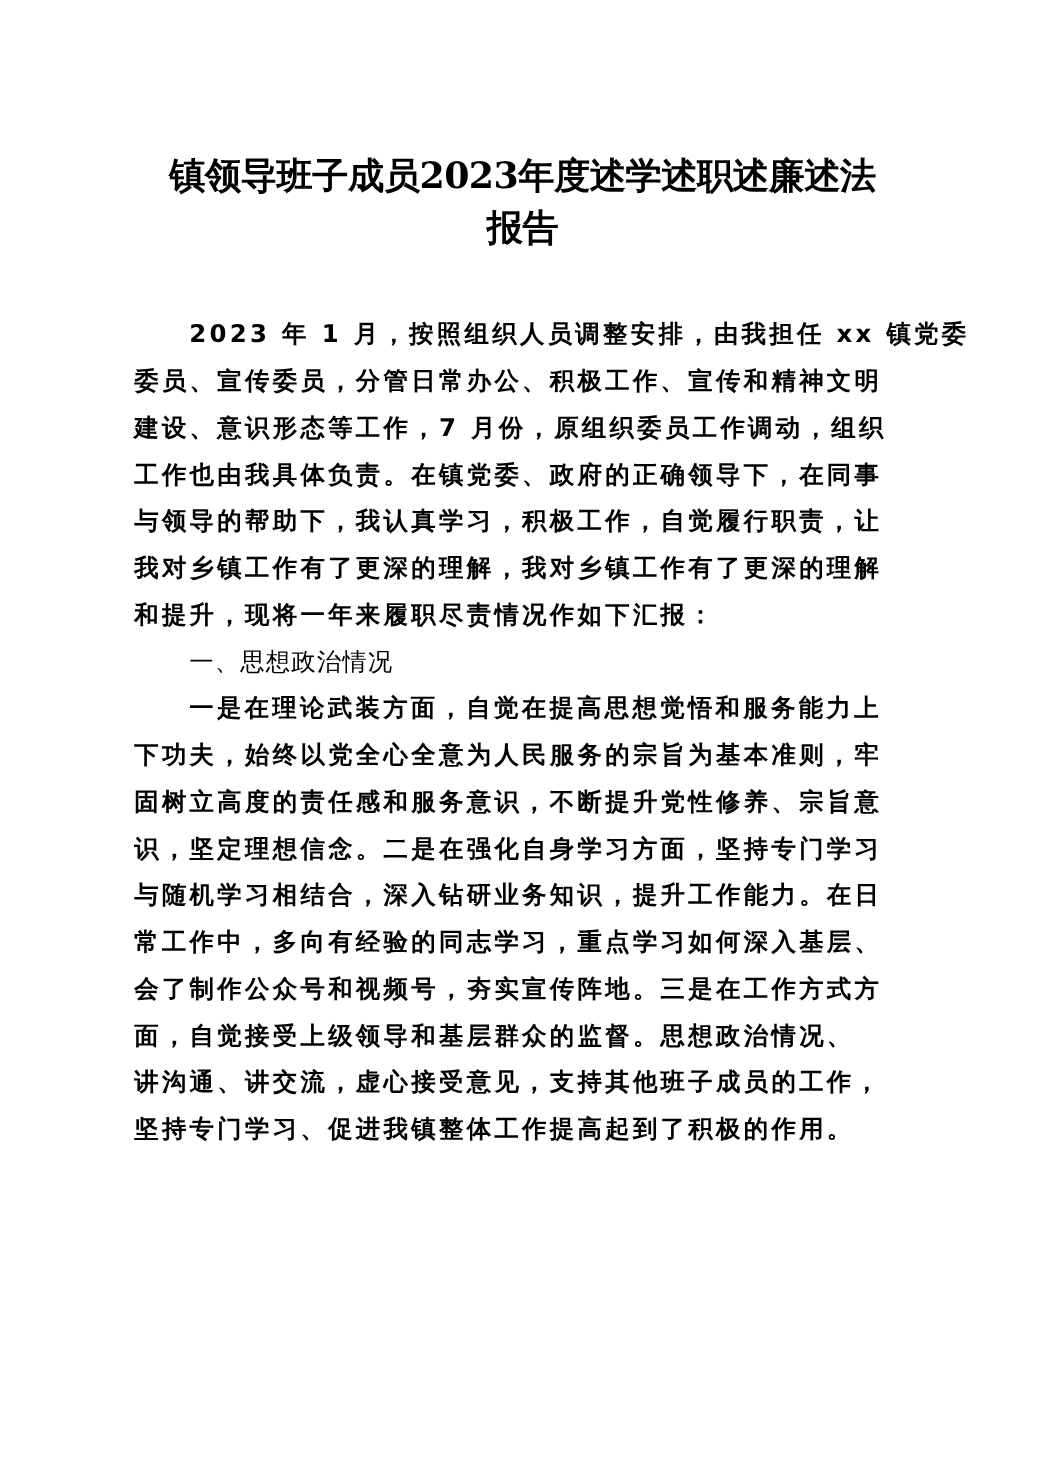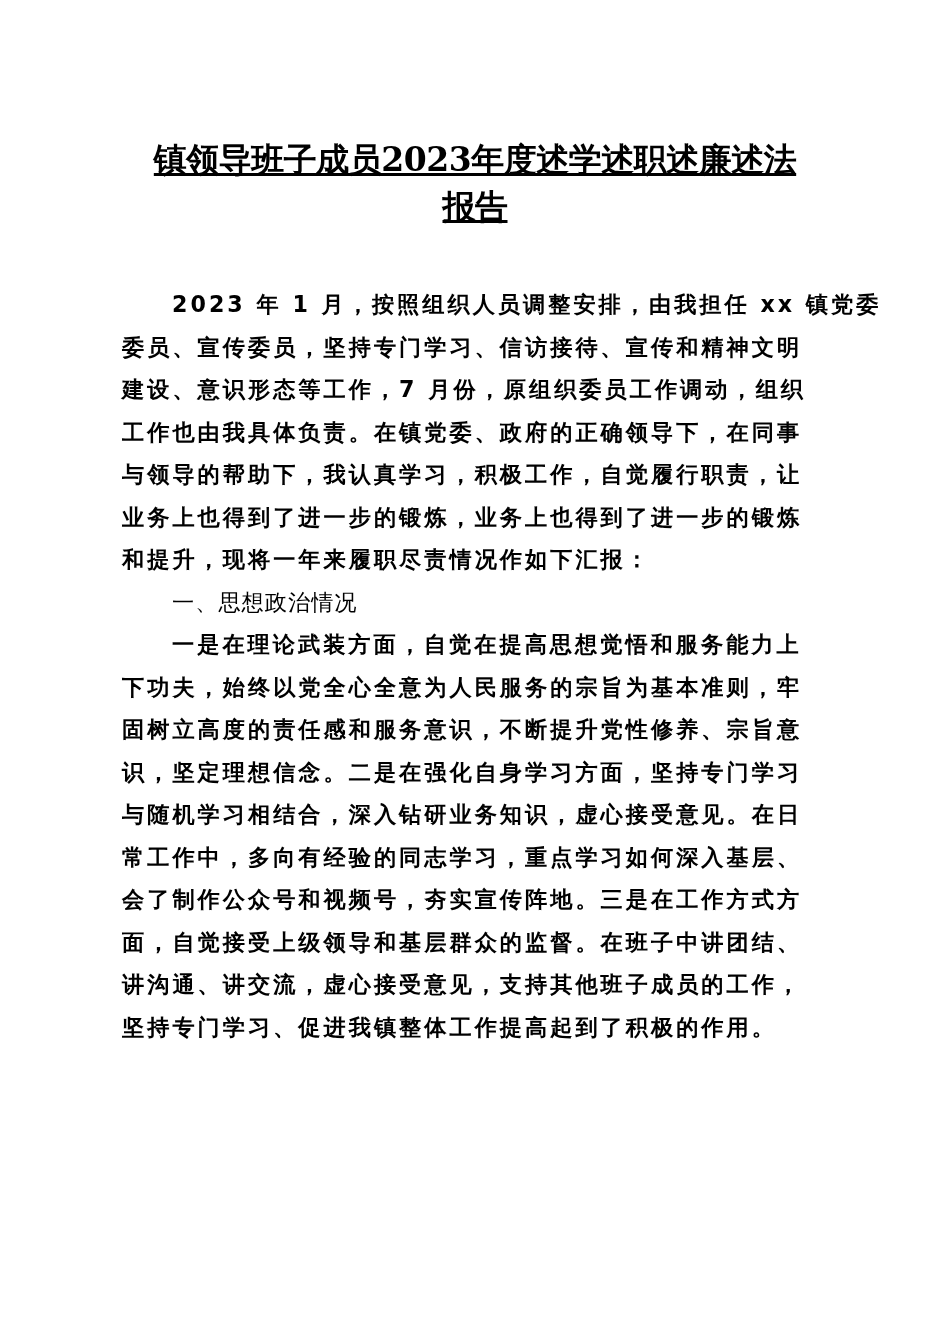--- a/index.html
+++ b/index.html
@@ -60,48 +60,48 @@
     .body .heading {
       font-weight: normal;
       letter-spacing: 1px;
     }
   </style>
 </head>
 <body>
 
 <div class="page">
 
-  <h1 class="title" style="margin:0;text-decoration:underline;">
+  <h1 class="title" style="margin:0;">
     <span class="line">镇领导班子成员2023年度述学述职述廉述法</span>
     <span class="line">报告</span>
   </h1>
 
   <div class="body">
 
     <div>
       <span class="ln indent">2023 年 1 月，按照组织人员调整安排，由我担任 xx 镇党委</span>
-      <span class="ln">委员、宣传委员，坚持专门学习、信访接待、宣传和精神文明</span>
+      <span class="ln">委员、宣传委员，分管日常办公、积极工作、宣传和精神文明</span>
       <span class="ln">建设、意识形态等工作，7 月份，原组织委员工作调动，组织</span>
       <span class="ln">工作也由我具体负责。在镇党委、政府的正确领导下，在同事</span>
       <span class="ln">与领导的帮助下，我认真学习，积极工作，自觉履行职责，让</span>
-      <span class="ln">业务上也得到了进一步的锻炼，业务上也得到了进一步的锻炼</span>
+      <span class="ln">我对乡镇工作有了更深的理解，我对乡镇工作有了更深的理解</span>
       <span class="ln">和提升，现将一年来履职尽责情况作如下汇报：</span>
     </div>
 
     <div>
       <span class="ln indent heading">一、思想政治情况</span>
     </div>
 
     <div>
       <span class="ln indent">一是在理论武装方面，自觉在提高思想觉悟和服务能力上</span>
       <span class="ln">下功夫，始终以党全心全意为人民服务的宗旨为基本准则，牢</span>
       <span class="ln">固树立高度的责任感和服务意识，不断提升党性修养、宗旨意</span>
       <span class="ln">识，坚定理想信念。二是在强化自身学习方面，坚持专门学习</span>
-      <span class="ln">与随机学习相结合，深入钻研业务知识，虚心接受意见。在日</span>
+      <span class="ln">与随机学习相结合，深入钻研业务知识，提升工作能力。在日</span>
       <span class="ln">常工作中，多向有经验的同志学习，重点学习如何深入基层、</span>
       <span class="ln">会了制作公众号和视频号，夯实宣传阵地。三是在工作方式方</span>
-      <span class="ln">面，自觉接受上级领导和基层群众的监督。在班子中讲团结、</span>
+      <span class="ln">面，自觉接受上级领导和基层群众的监督。思想政治情况、</span>
       <span class="ln">讲沟通、讲交流，虚心接受意见，支持其他班子成员的工作，</span>
       <span class="ln">坚持专门学习、促进我镇整体工作提高起到了积极的作用。</span>
     </div>
 
   </div>
 </div>
 
 </body></html>

